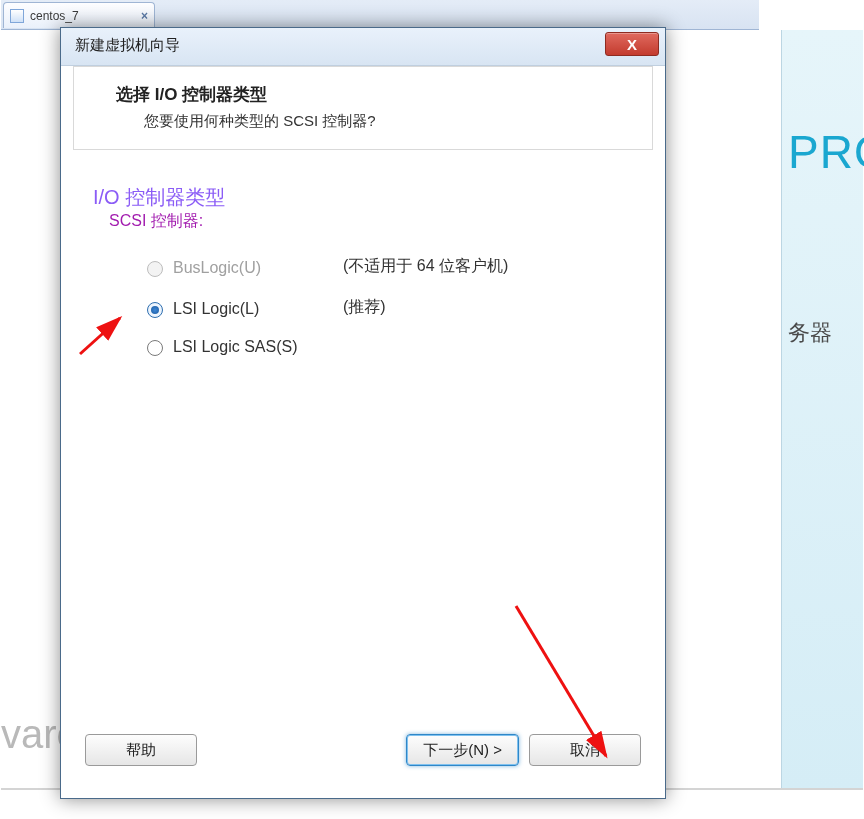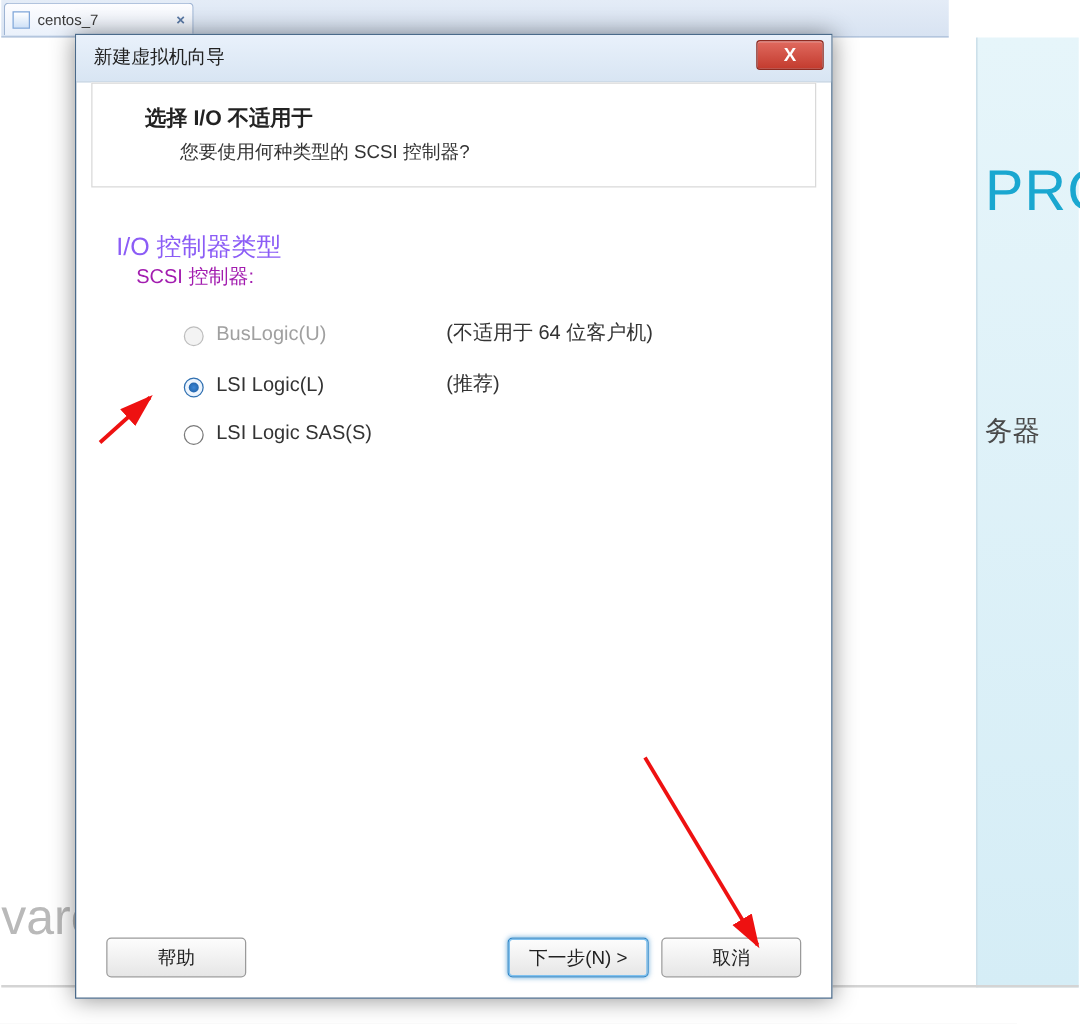--- a/index.html
+++ b/index.html
@@ -64,21 +64,21 @@
     position:absolute;
     top: 95px; left: 6px;
     color:#1aa7d0;
     font-size: 46px;
     font-weight: 300;
     letter-spacing: 1px;
     white-space: nowrap;
   }
   .right-pane .cn-word {
     position:absolute;
-    top: 300px; left: 6px;
+    top: 288px; left: 6px;
     color:#4a4a4a;
     font-size: 22px;
     font-weight: 400;
   }
   .bottom-text {
     position: absolute;
     left: 1px; bottom: 62px;
     color: #b9b9b9;
     font-size: 40px;
     font-weight: 300;
@@ -182,26 +182,26 @@
     border-color:#2f6fb0;
     background: radial-gradient(circle,#fff 0%,#e8f2fd 70%);
   }
   .radio.checked::after {
     content:"";
     position:absolute; left:3px; top:3px;
     width:8px; height:8px; border-radius:50%;
     background: radial-gradient(circle,#3d87d6,#1b5aa0);
   }
   .radio-text { min-width: 140px; }
-  .radio-note { margin-left: 44px; color:#333; font-size:16px; }
+  .radio-note { margin-left: 30px; color:#333; font-size:16px; }
   .radio-row.disabled .radio-note { color:#333; } 
 
   .btn-bar {
     position:absolute;
-    left: 12px; right: 12px; bottom: 4px;
+    left: 12px; right: 12px; bottom: 20px;
     display:flex;
     align-items:center;
   }
   .btn {
     height: 32px;
     min-width: 112px;
     border: 1px solid #9a9a9a;
     background: linear-gradient(#fdfdfd,#e6e6e6);
     border-radius: 4px;
     font-size: 15px;
@@ -249,21 +249,21 @@
 <div class="dialog">
   <div class="dlg-chrome">
     <div class="dlg-title">新建虚拟机向导</div>
     <div class="dlg-close">
       <span>X</span>
     </div>
   </div>
 
   <div class="dlg-body">
     <div class="hdr-panel">
-      <div class="hdr-title">选择 I/O 不适用于</div>
+      <div class="hdr-title">选择 I/O 控制器类型</div>
       <div class="hdr-sub">您要使用何种类型的 SCSI 控制器?</div>
     </div>
 
     <div class="content">
       <div class="group-label">I/O 控制器类型</div>
       <div class="sub-label">SCSI 控制器:</div>
 
       <div class="radio-row disabled">
         <span class="radio disabled"></span>
         <span class="radio-text">BusLogic(U)</span>

